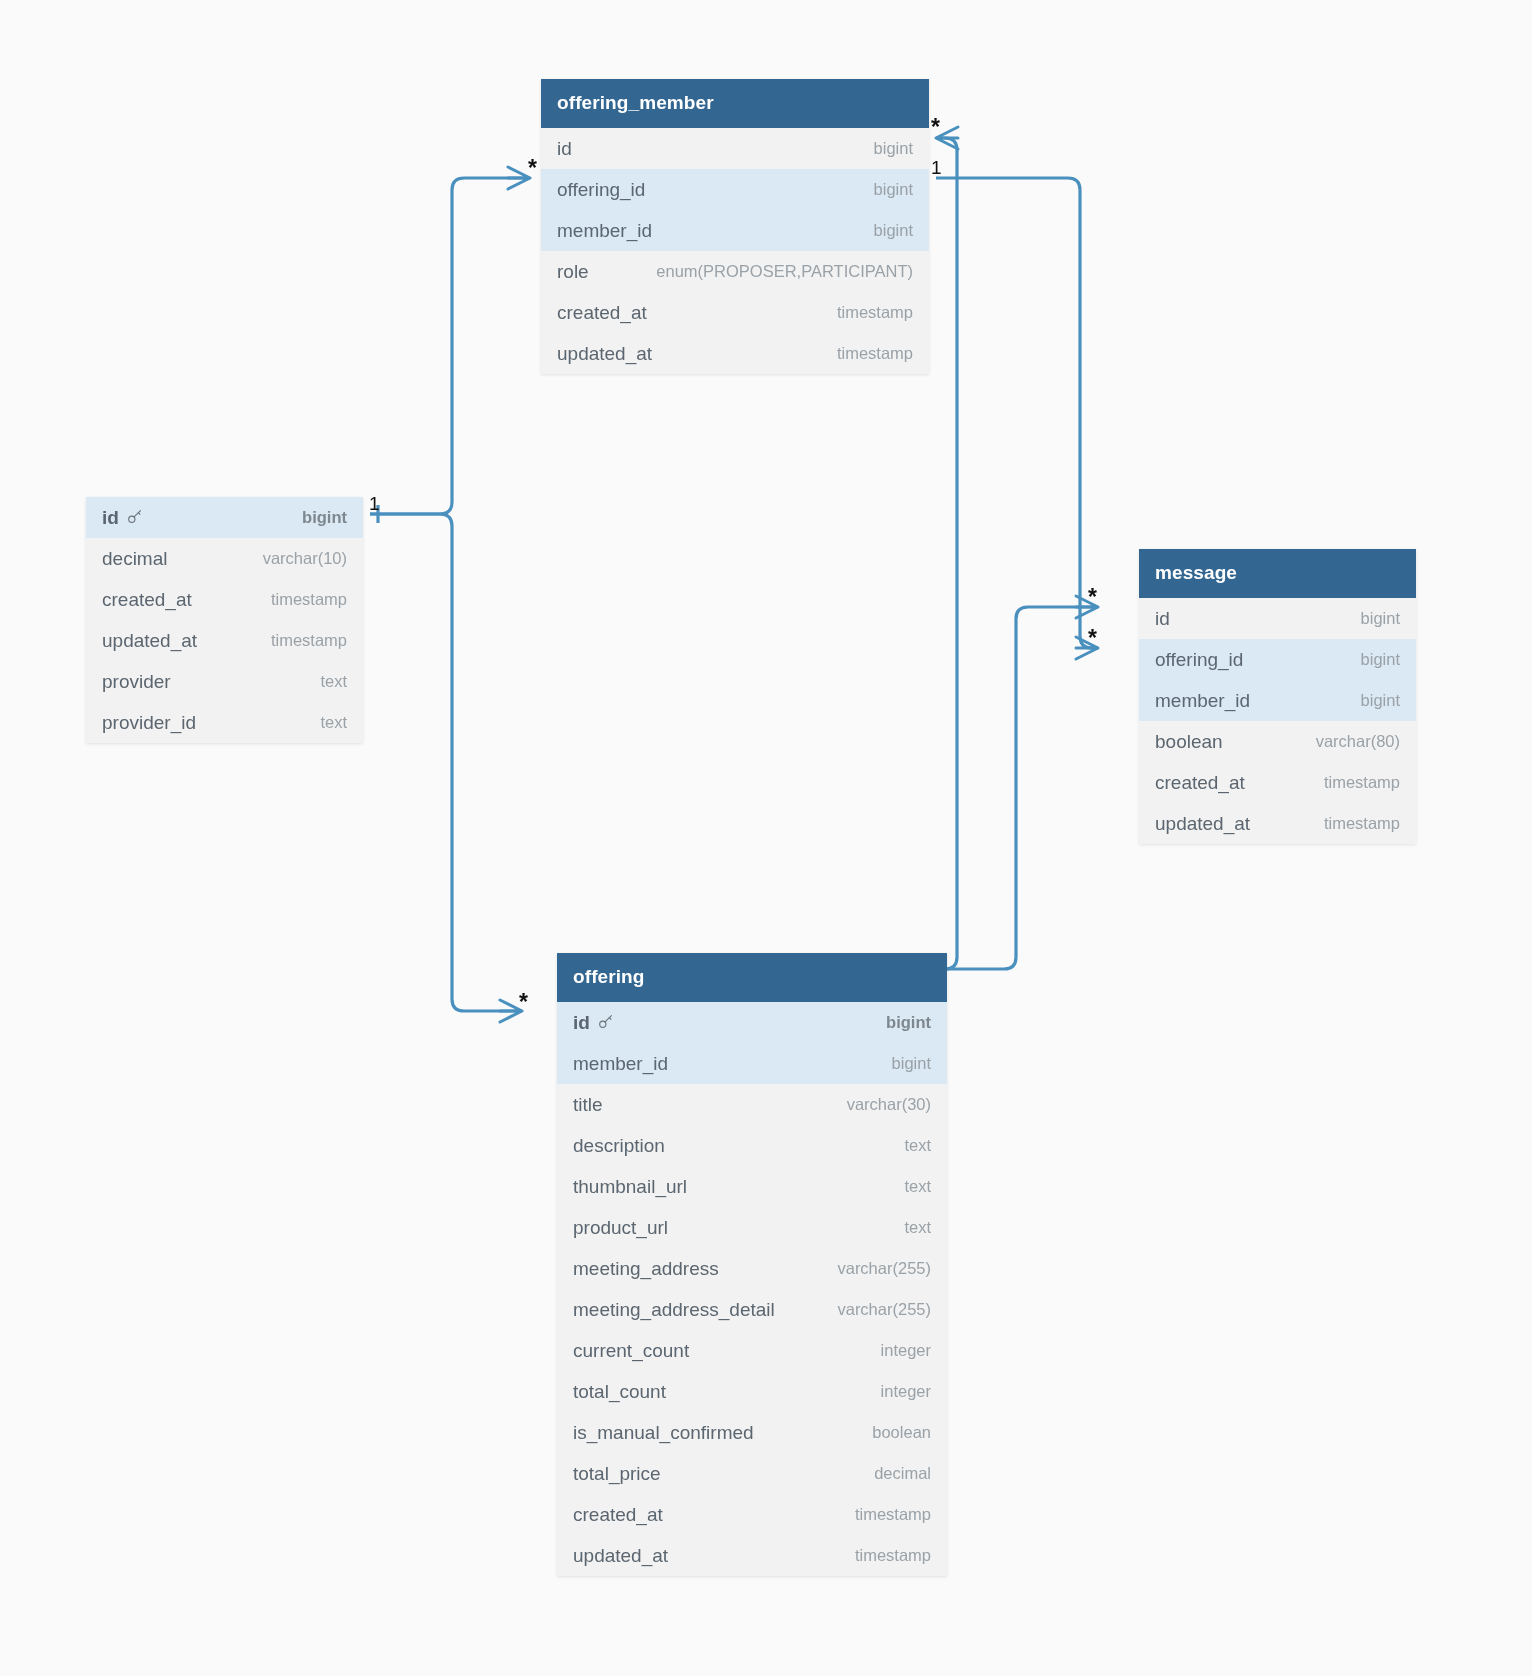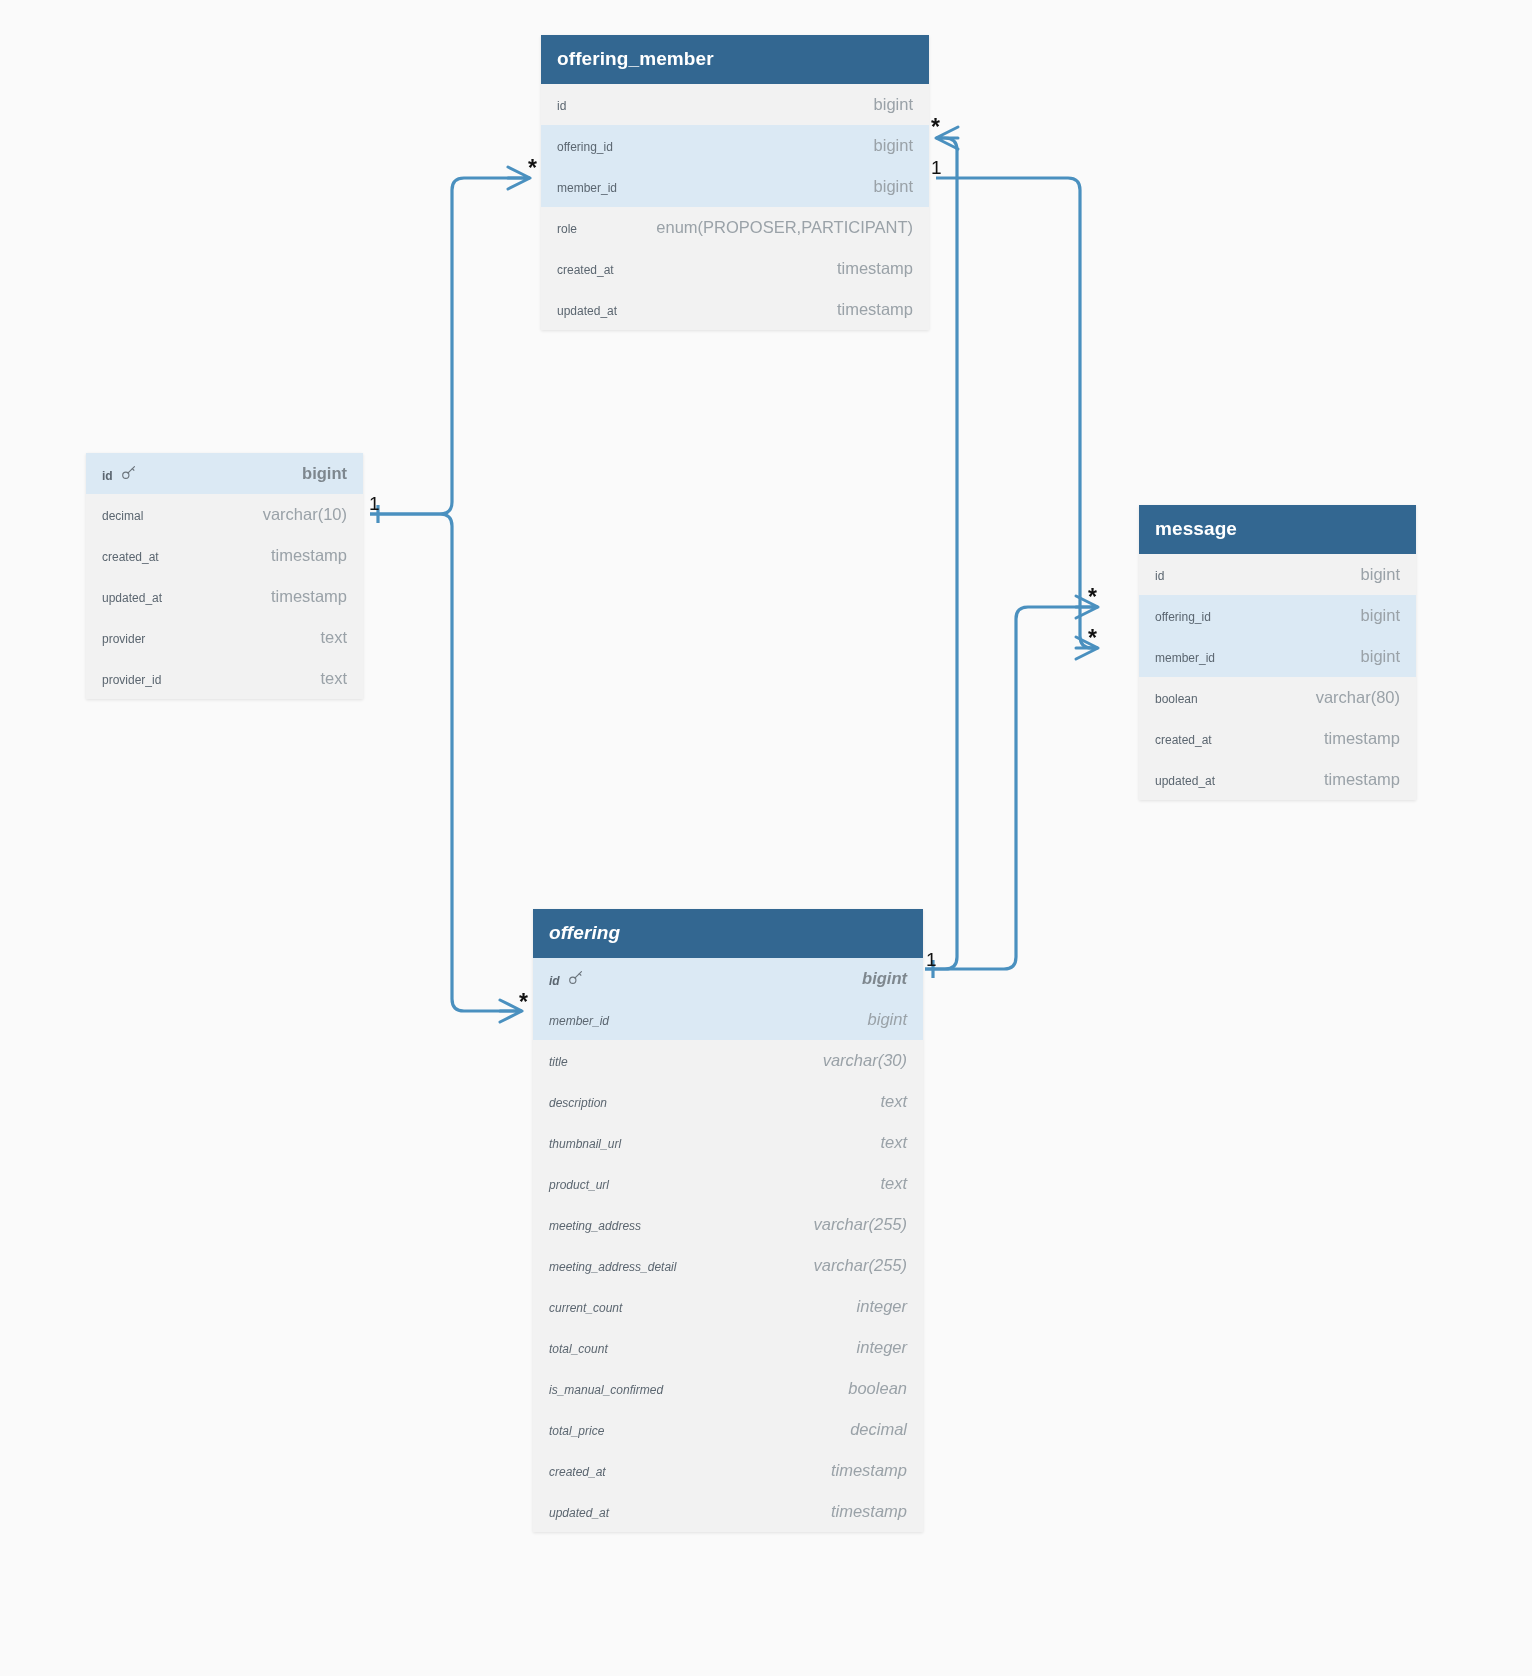--- a/index.html
+++ b/index.html
@@ -20,41 +20,42 @@
     position: absolute;
     left: 0; top: 0;
     width: 1532px; height: 1676px;
     pointer-events: none;
   }
   .table-card {
     position: absolute;
     background: #0ea5e9;
     box-shadow: 0 1px 3px rgba(0,0,0,0.10);
     overflow: hidden;
+    margin-top: 44px;
   }
   .tbl-header {
     background: #336791;
     color: #ffffff;
     font-weight: bold;
     font-size: 19px;
     padding: 13px 16px 14px 16px;
     letter-spacing: 0.1px;
   }
   .field-row {
     display: flex;
     align-items: center;
     justify-content: space-between;
     height: 41px;
     padding: 0 16px;
     background: #f2f2f2;
   }
   .field-row.fk { background: #dbe9f4; }
   .field-name {
     color: #5b6670;
-    font-size: 12px;
+    font-size: 19px;
     white-space: nowrap;
     text-align: right;
   }
   .field-type {
     color: #9aa2a8;
     font-size: 16.5px;
     white-space: nowrap;
   }
   .field-row.pk .field-name,
   .field-row.pk .field-type {
@@ -213,21 +214,21 @@
         </div>
         <div class="field-row">
           <div><span class="field-name">created_at</span></div>
           <span class="field-type">timestamp</span>
         </div>
         <div class="field-row">
           <div><span class="field-name">updated_at</span></div>
           <span class="field-type">timestamp</span>
         </div>
       </div>
-      <div class="table-card" style="left: 533px; top: 909px; width: 390px; font-style: italic;">
+      <div class="table-card" style="left: 557px; top: 909px; width: 390px;">
         <div class="tbl-header">offering</div>
         <div class="field-row pk fk">
           <div><span class="field-name">id</span><svg class="key-icon" width="17" height="17" viewBox="0 0 24 24" fill="none" stroke="#6b747c" stroke-width="1.6" stroke-linecap="round" stroke-linejoin="round">
               <circle cx="8.2" cy="15.8" r="4.4"></circle>
               <path d="M11.4 12.6 L20.4 3.6"></path>
               <path d="M17.4 6.6 L19.6 8.8"></path>
             </svg></div>
           <span class="field-type">bigint</span>
         </div>
         <div class="field-row fk">

